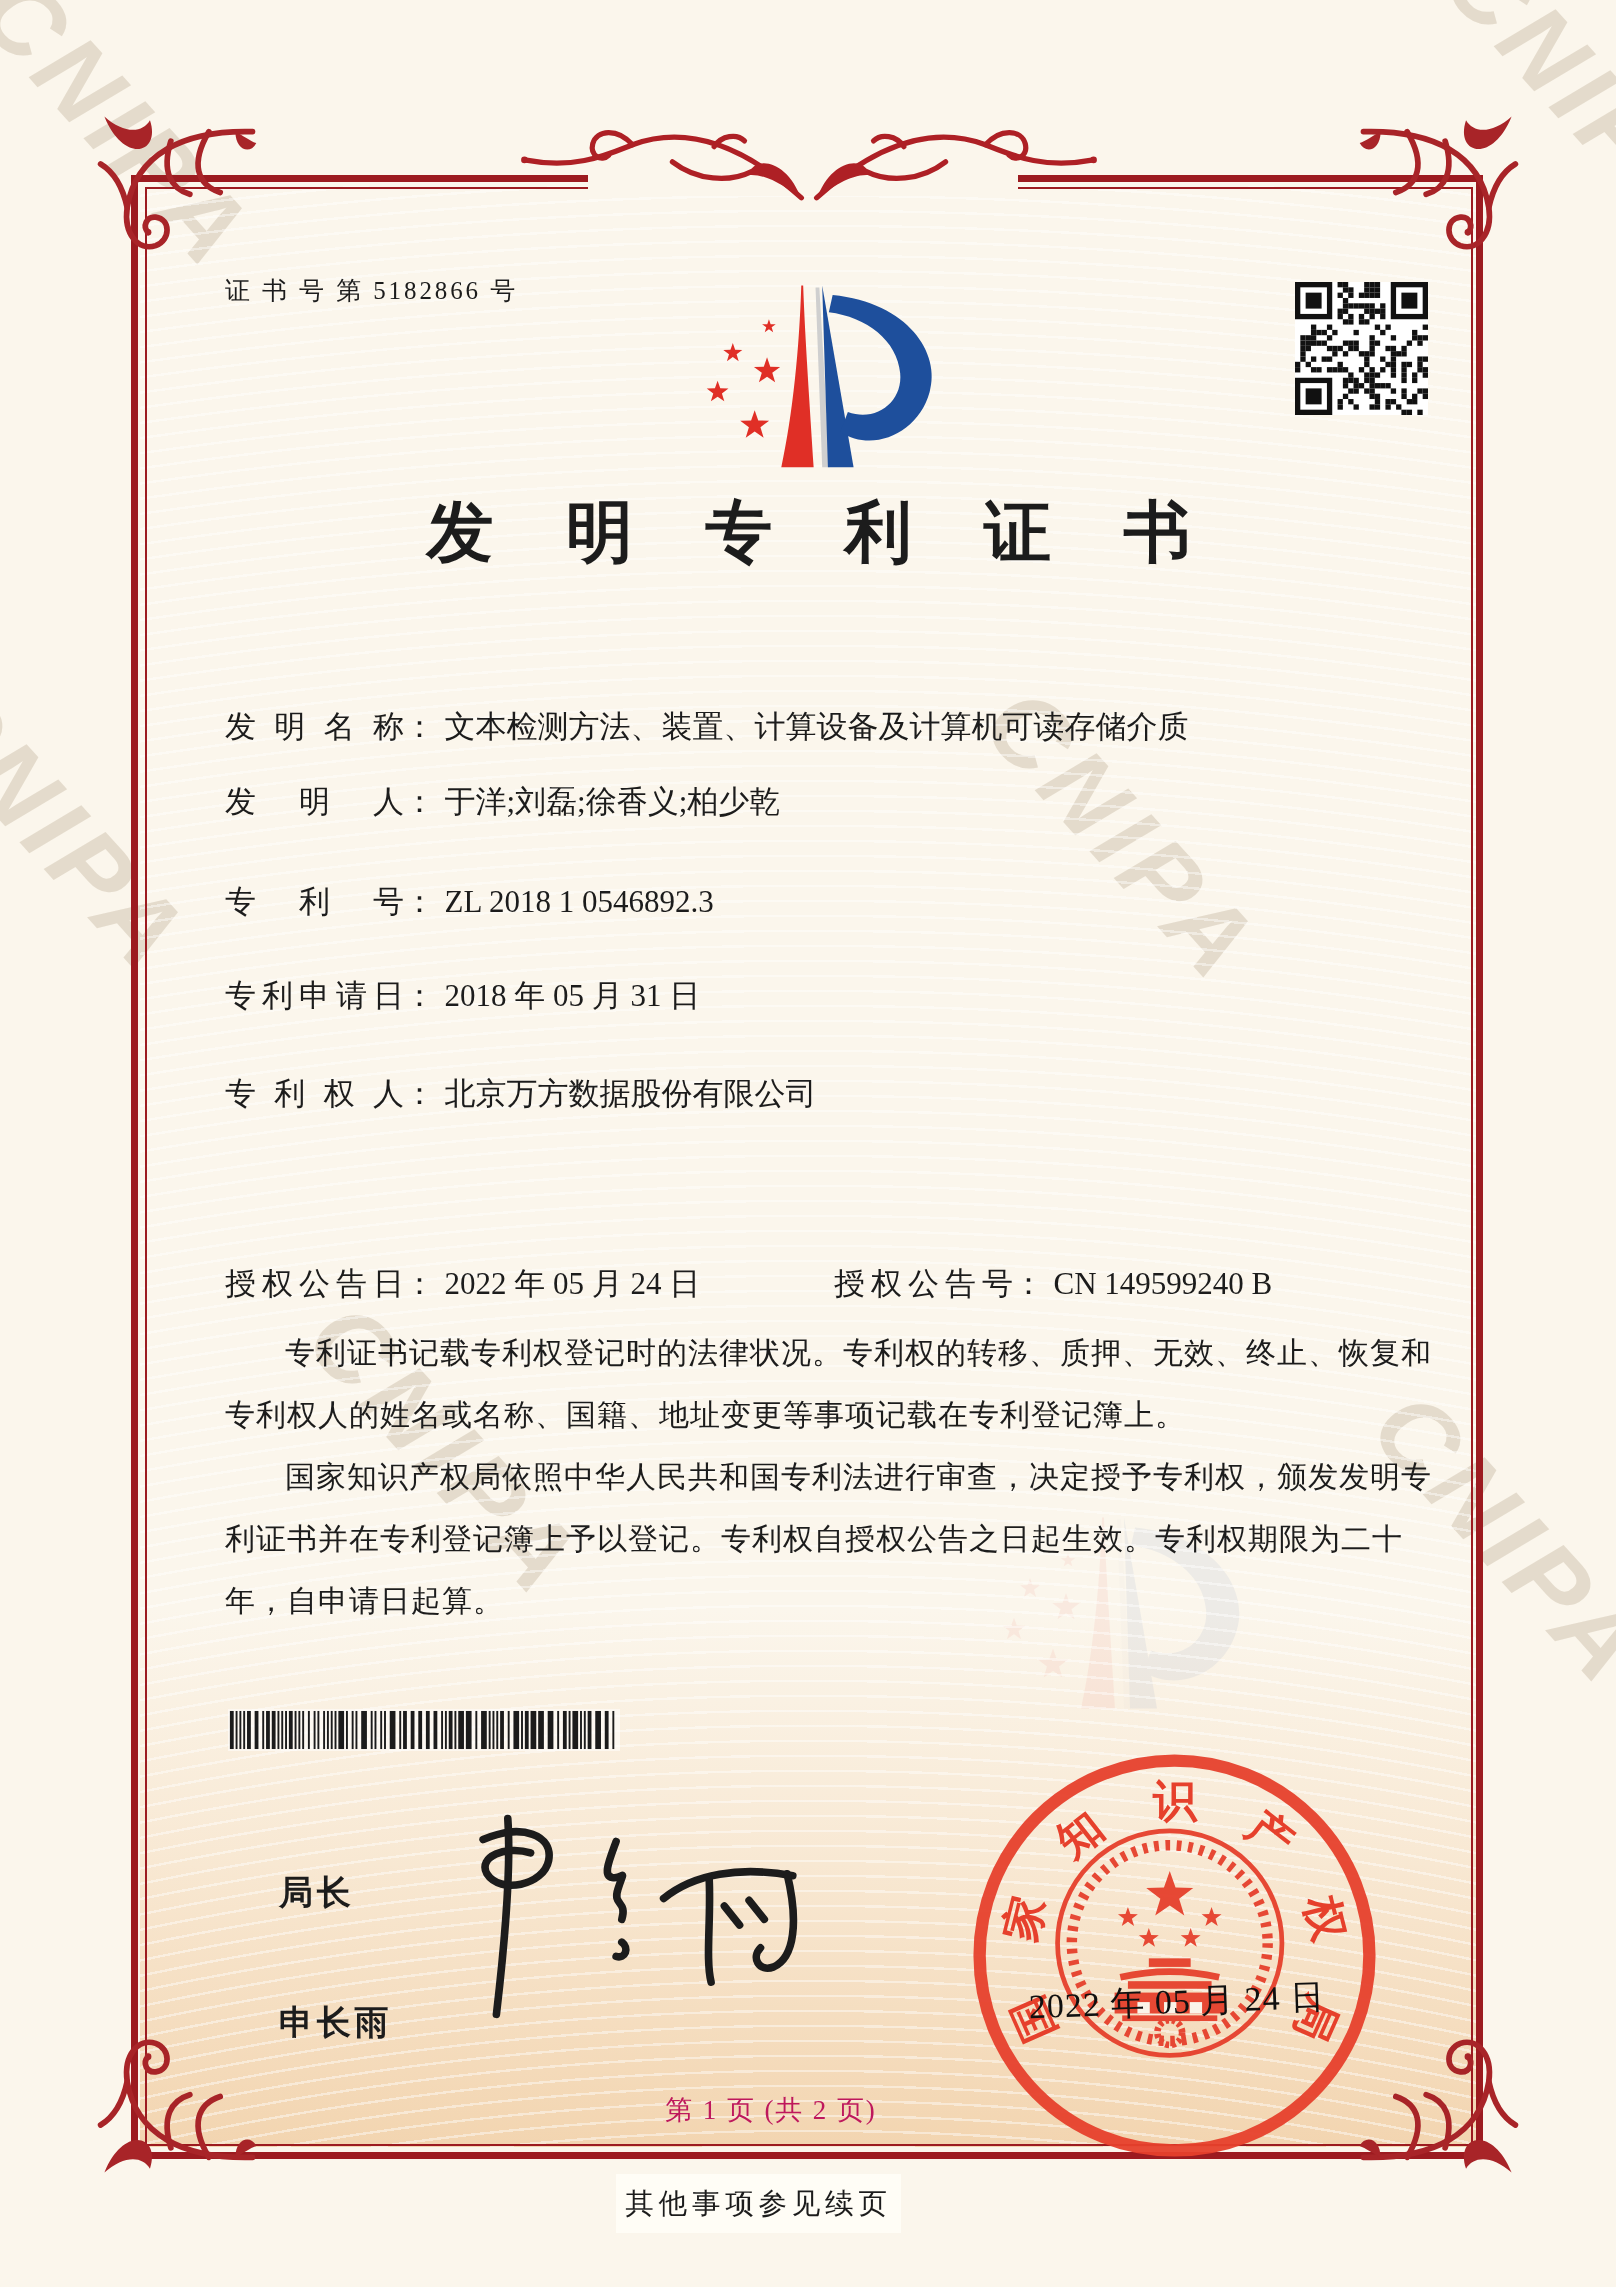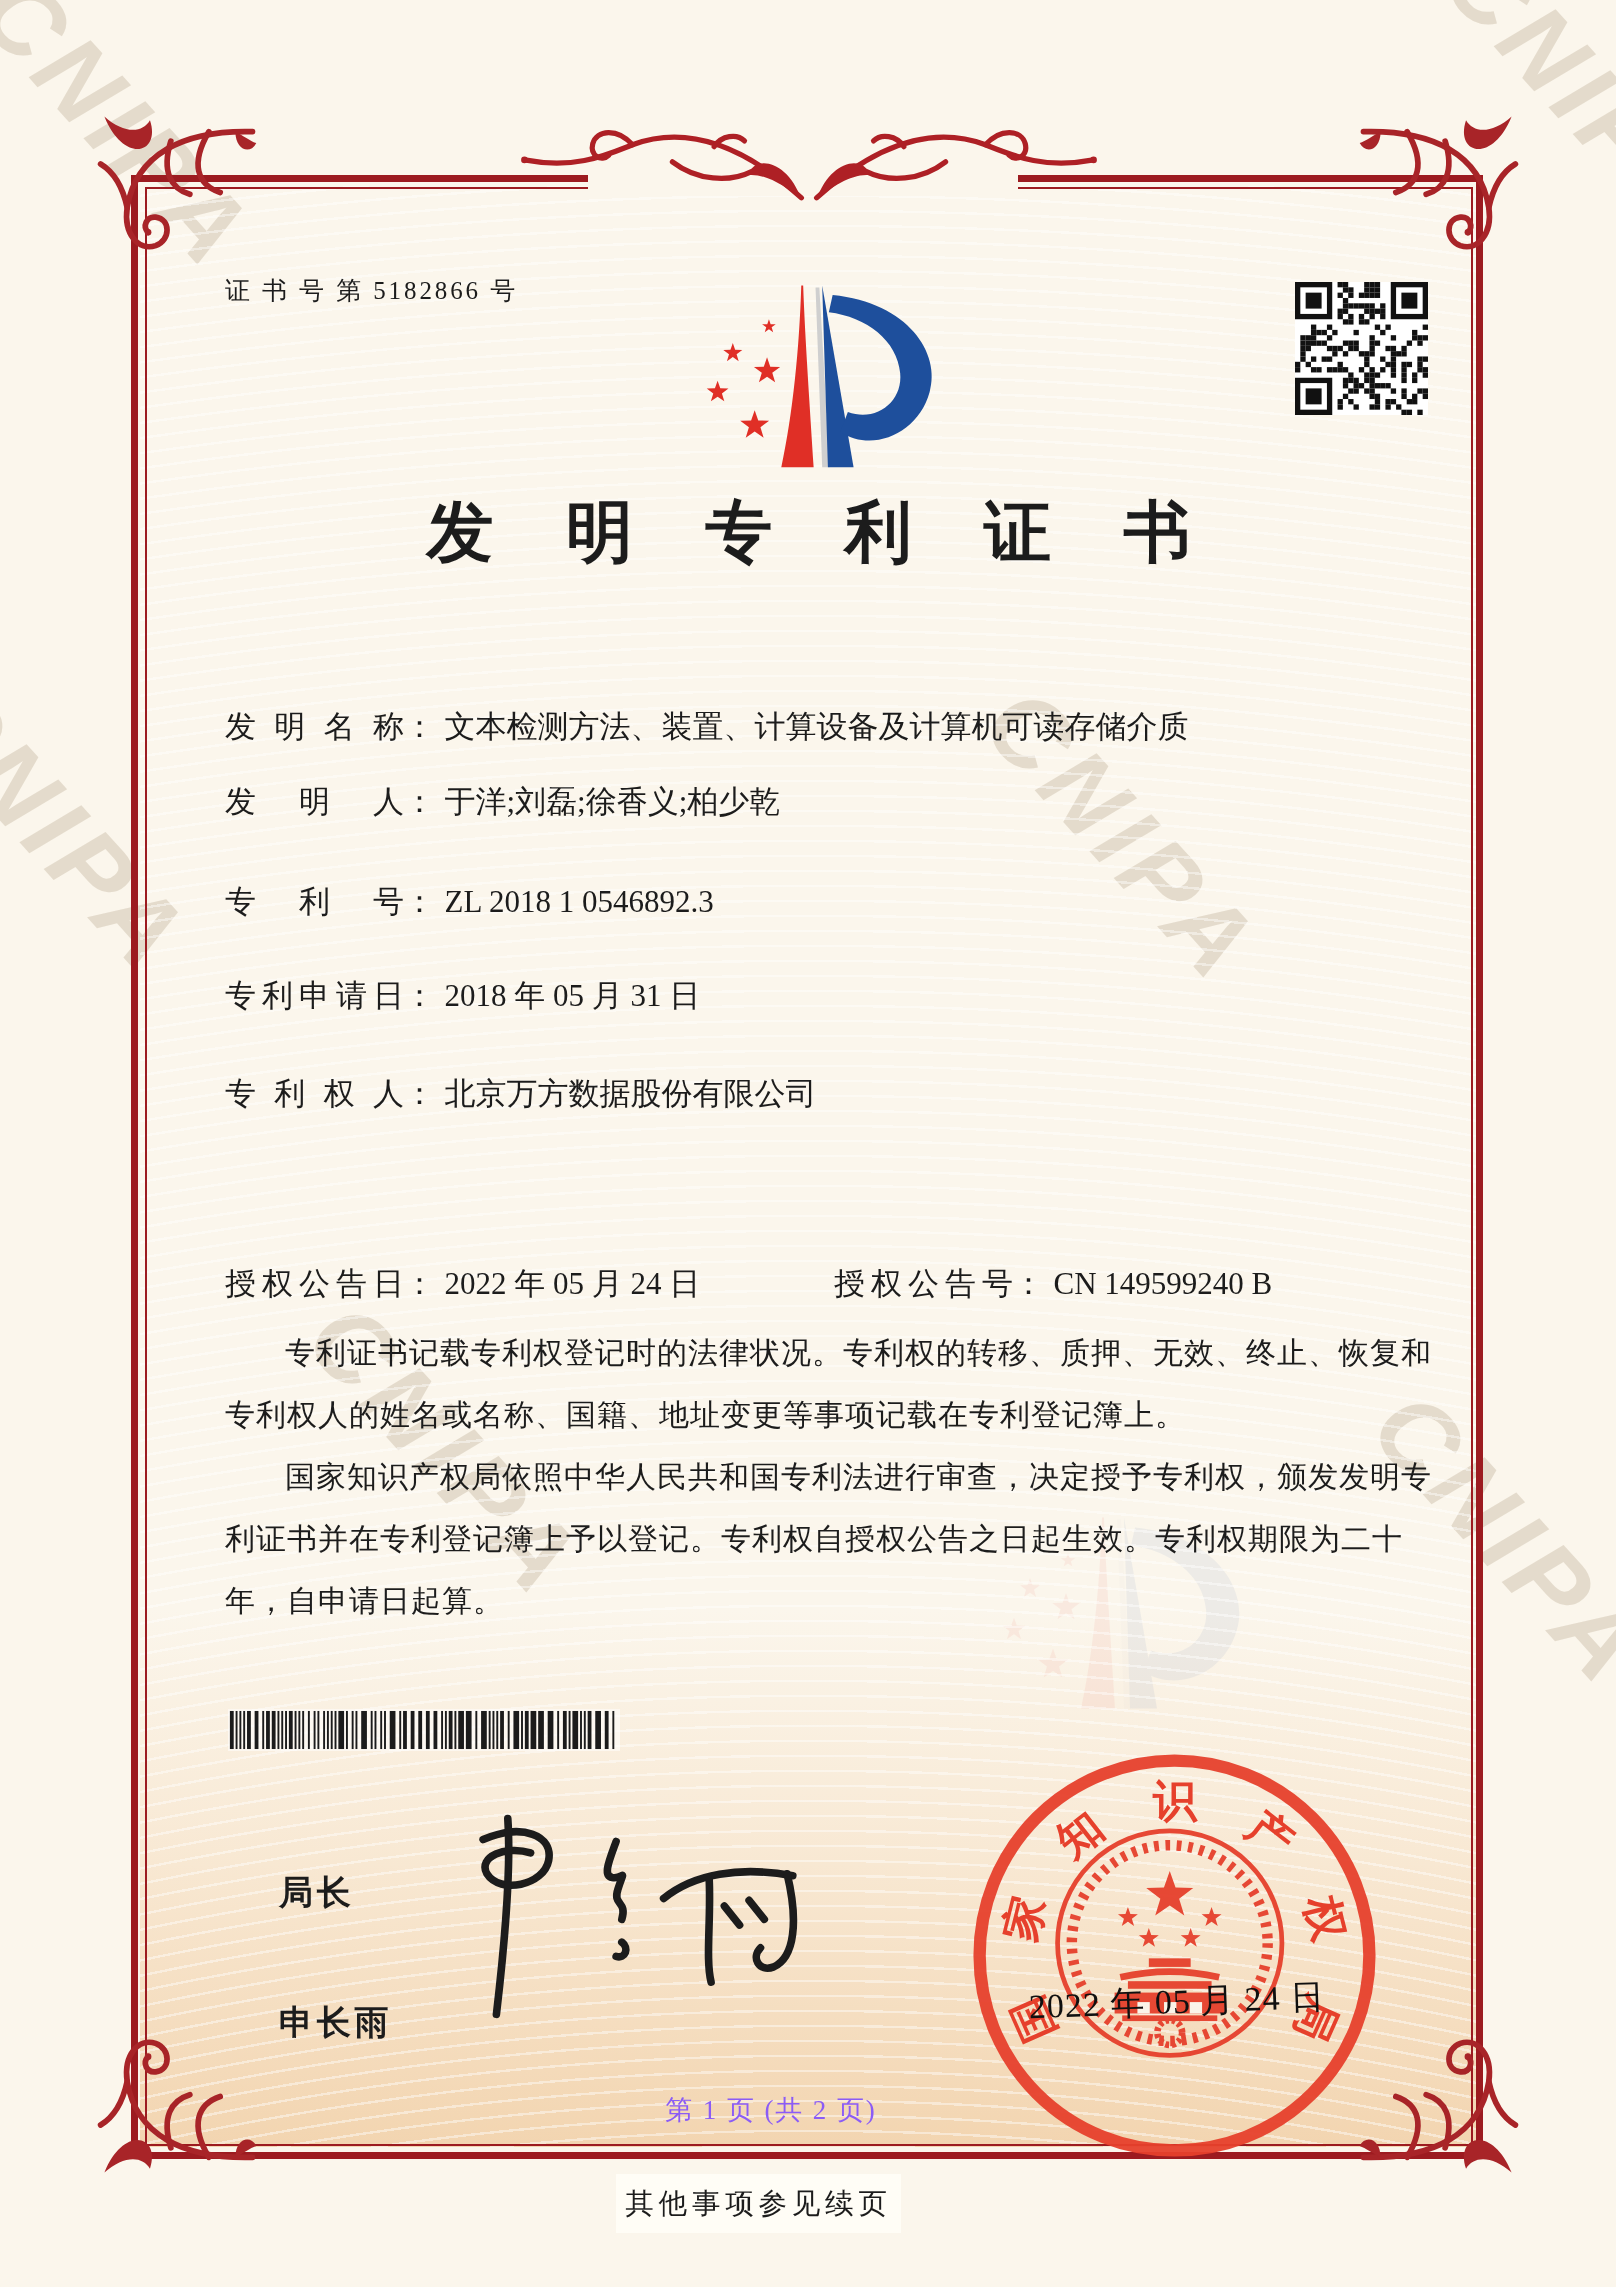--- a/index.html
+++ b/index.html
@@ -69,21 +69,21 @@
   .seal-char{
     position:absolute; left:203px; top:203px; font-size:44px; font-weight:700; color:#e6402c;
     font-family:"Liberation Serif","DejaVu Serif",serif; line-height:1;
   }
   .seal-date{
     position:absolute; left:34px; top:226px; width:342px; text-align:center; z-index:9;
     font-size:34px; color:#101010; letter-spacing:1px; transform:rotate(-2deg); white-space:nowrap;
   }
   
   .page-info{position:absolute; left:438px; top:2092px; width:666px; text-align:center;
-    font-size:27px; color:#8b5cf6; letter-spacing:1.9px; z-index:7;}
+    font-size:27px; color:#be185d; letter-spacing:1.9px; z-index:7;}
   .note-box{position:absolute; left:616px; top:2174px; width:285px; height:59px; background:#fffdf6;
     z-index:7; display:flex; align-items:center; justify-content:center;}
   .note-box span{font-size:28.5px; letter-spacing:4.8px;}
 </style>
 </head>
 <body>
 
 <div class="page">
 
   <svg width="0" height="0" style="position:absolute">

